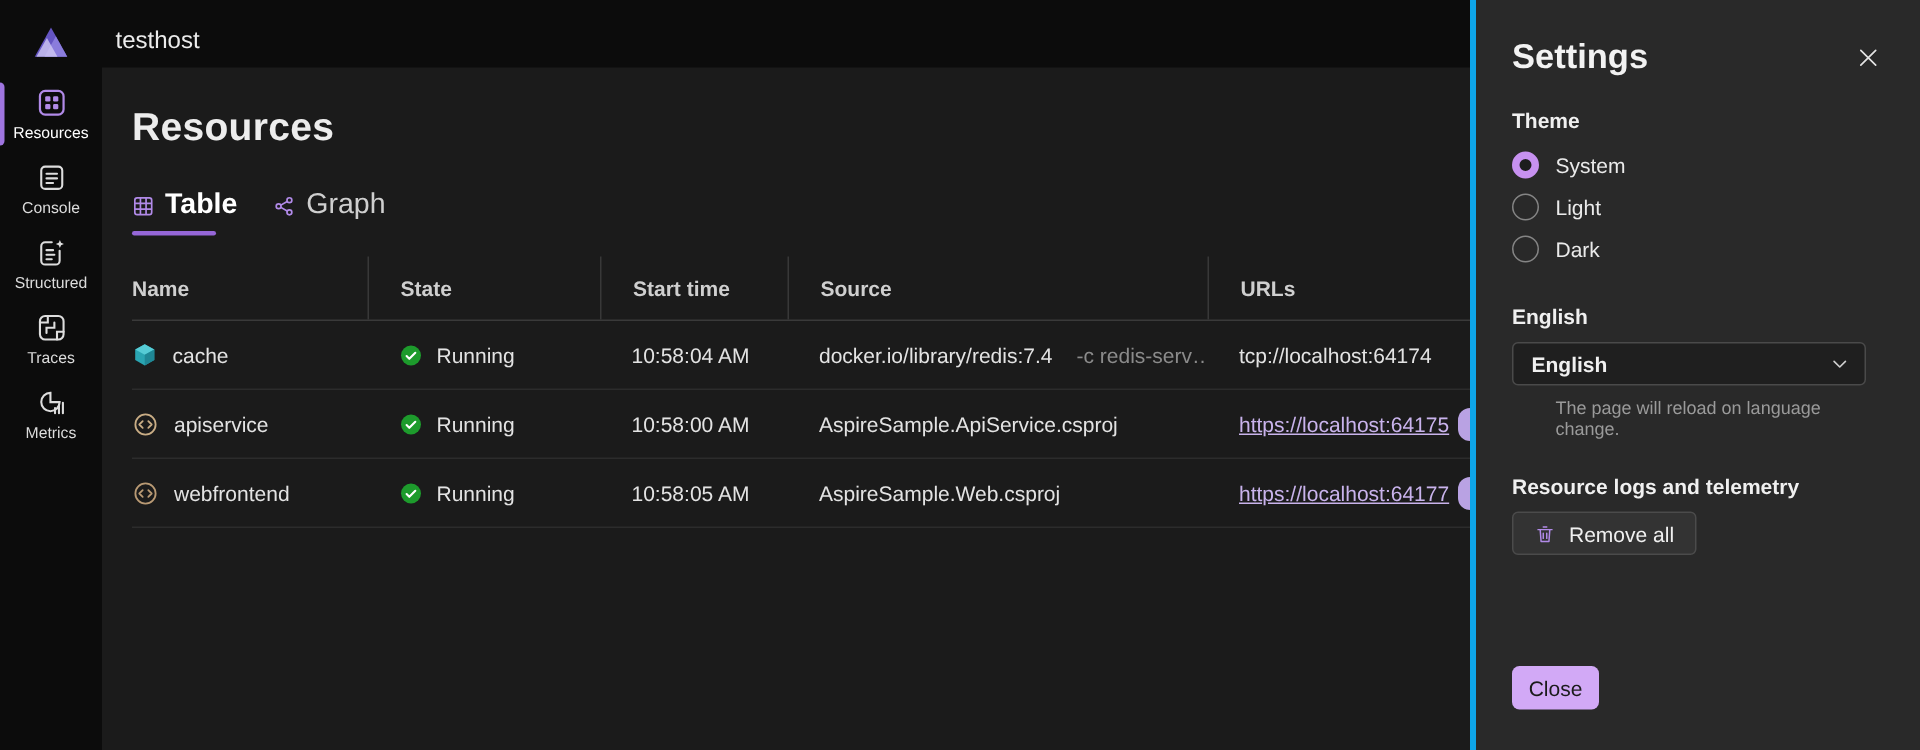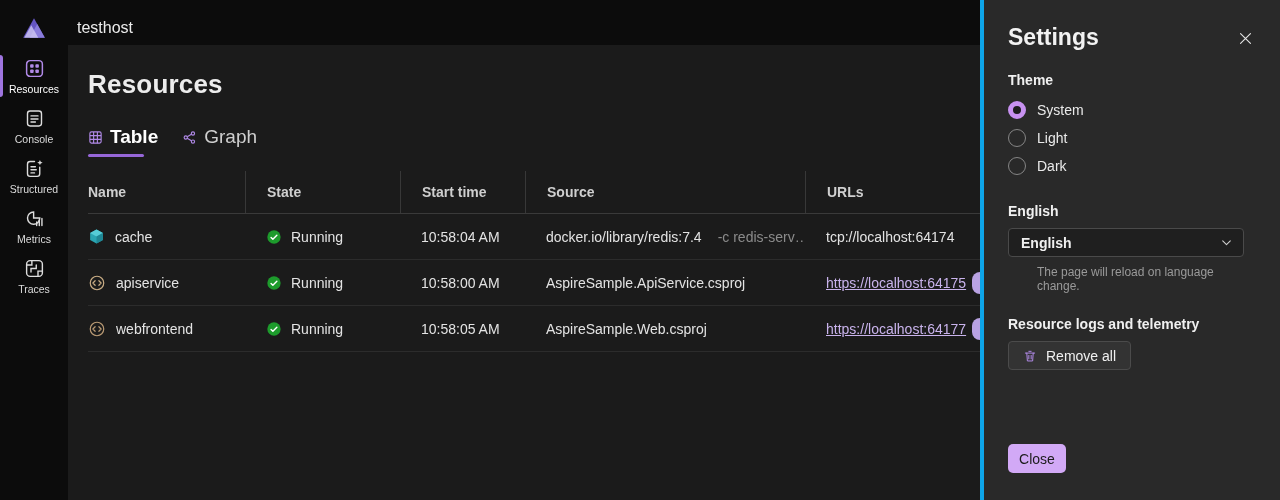--- a/index.html
+++ b/index.html
@@ -94,31 +94,31 @@
   <div class="side-item">
     <svg width="21" height="21" viewBox="0 0 24 24" fill="none" stroke="#dddddd" stroke-width="1.6" stroke-linecap="round">
       <path d="M18 10.5V18a3 3 0 0 1-3 3H7a3 3 0 0 1-3-3V7a3 3 0 0 1 3-3h5"></path>
       <path d="M8 10h5M8 13.5h6M8 17h4"></path>
       <path d="M18.2 2.2l.9 2.2 2.2.9-2.2.9-.9 2.2-.9-2.2-2.2-.9 2.2-.9z" fill="#dddddd" stroke="none"></path>
     </svg>
     <span class="lbl">Structured</span>
   </div>
   <div class="side-item">
     <svg width="21" height="21" viewBox="0 0 24 24" fill="none" stroke="#dddddd" stroke-width="1.6" stroke-linecap="round">
+      <rect x="3" y="3" width="18" height="18" rx="4"></rect>
+      <path d="M9 3v5H3M21 15h-5v6M14 8v4h-6v4"></path>
+    </svg>
+    <span class="lbl">Traces</span>
+  </div>
+  <div class="side-item">
+    <svg width="21" height="21" viewBox="0 0 24 24" fill="none" stroke="#dddddd" stroke-width="1.6" stroke-linecap="round">
       <path d="M11 4.5a7 7 0 1 0 7 7h-7z"></path>
       <path d="M14.5 20v-4M17.5 20v-6M20.5 20v-8"></path>
     </svg>
     <span class="lbl">Metrics</span>
-  </div>
-  <div class="side-item">
-    <svg width="21" height="21" viewBox="0 0 24 24" fill="none" stroke="#dddddd" stroke-width="1.6" stroke-linecap="round">
-      <rect x="3" y="3" width="18" height="18" rx="4"></rect>
-      <path d="M9 3v5H3M21 15h-5v6M14 8v4h-6v4"></path>
-    </svg>
-    <span class="lbl">Traces</span>
   </div>
 </nav>
 
 <main class="main">
   <h1 class="page-title">Resources</h1>
 
   <div class="tabs">
     <div class="tab active">
       <svg width="15" height="15" viewBox="0 0 24 24" fill="none" stroke="#b18ae8" stroke-width="1.8">
         <rect x="3" y="3" width="18" height="18" rx="2.5"></rect>

